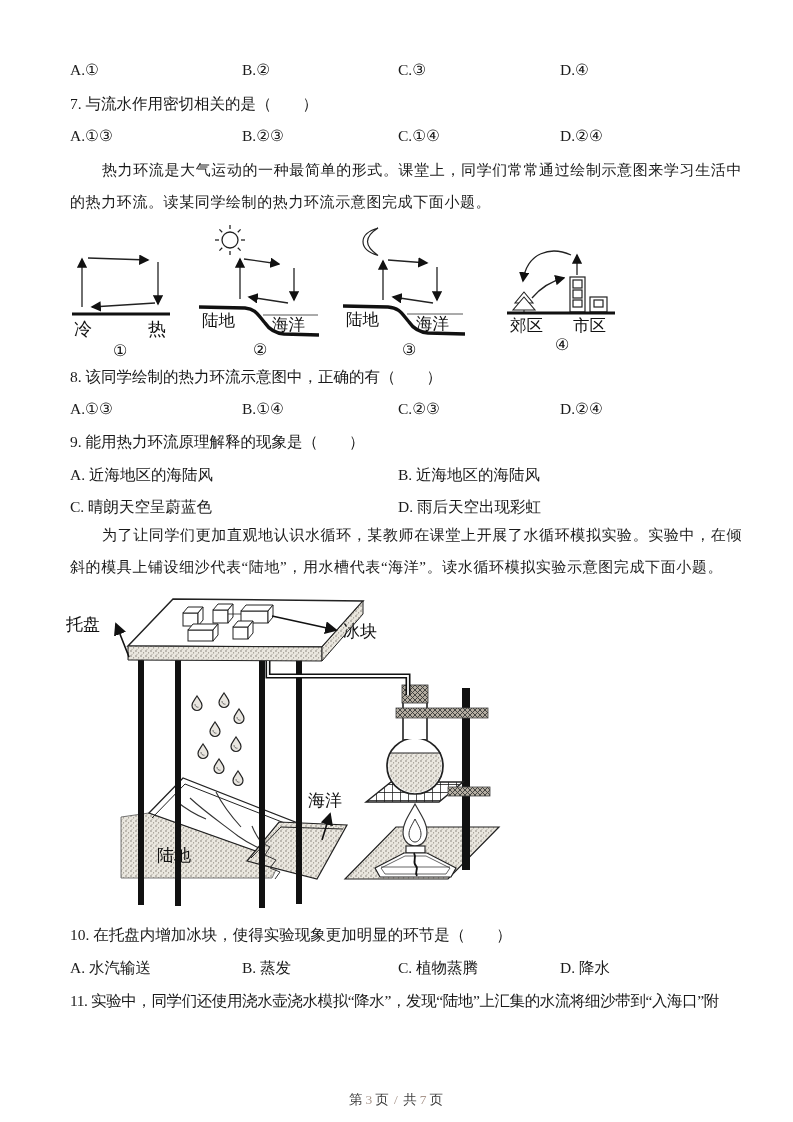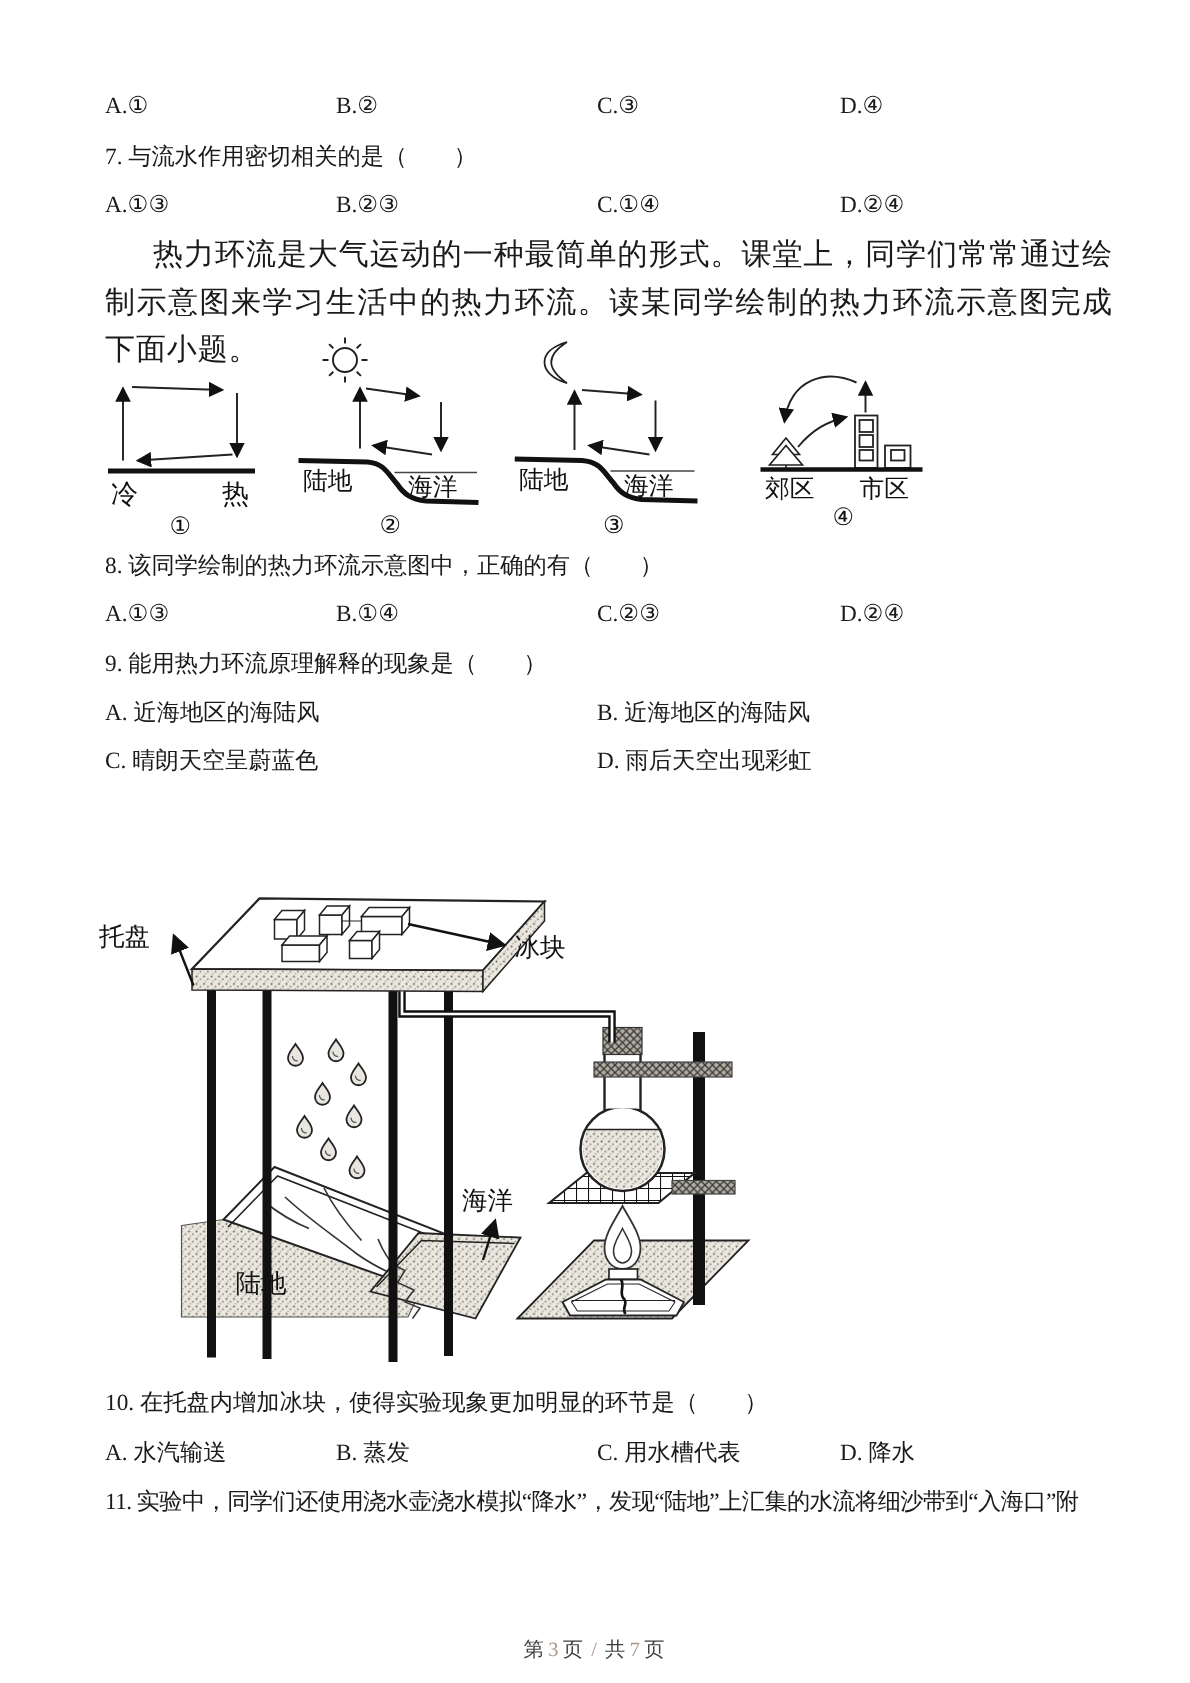--- a/index.html
+++ b/index.html
@@ -1,22 +1,22 @@
 <!DOCTYPE html>
 <html><head>
 <meta charset="utf-8">
 <style>
   html,body{margin:0;padding:0;background:#ffffff;}
   .page{position:relative;width:793px;height:1116px;background:#ffffff;overflow:hidden;
         font-family:"Liberation Serif","DejaVu Serif",serif;color:#1a1a1a;}
   .line{position:absolute;left:70px;font-size:15.5px;white-space:nowrap;color:#1a1a1a;}
   .optrow{position:absolute;left:0;width:100%;height:22px;}
   .optrow span{position:absolute;font-size:15.5px;white-space:nowrap;}
-  .oA{left:70px}.oB{left:224px}.oC{left:398px}.oD{left:560px}.oHalf{left:398px}
-  .passage{position:absolute;left:70px;width:672px;font-size:20px;line-height:31.5px;
+  .oA{left:70px}.oB{left:242px}.oC{left:398px}.oD{left:560px}.oHalf{left:398px}
+  .passage{position:absolute;left:70px;width:672px;font-size:15px;line-height:31.5px;
            text-align:justify;text-indent:32px;letter-spacing:0.6px;}
   .diag{position:absolute;}
   svg text{font-family:"Liberation Serif","DejaVu Serif",serif;fill:#111;}
   .footer{position:absolute;left:0;width:100%;top:1091px;text-align:center;font-size:13.5px;
           color:#3f3f3f;letter-spacing:1px;}
   .footer .num{color:#a8968c;padding:0 2px;}
   .footer .sep{color:#a8968c;}
 </style>
 </head>
 <body>
@@ -157,20 +157,21 @@
   <div class="line" style="top:432px">9. 能用热力环流原理解释的现象是（　　）</div>
   <div class="optrow" style="top:465px">
     <span class="oA">A. 近海地区的海陆风</span>
     <span class="oHalf">B. 近海地区的海陆风</span>
   </div>
   <div class="optrow" style="top:497px">
     <span class="oA">C. 晴朗天空呈蔚蓝色</span>
     <span class="oHalf">D. 雨后天空出现彩虹</span>
   </div>
 
+  <div class="passage" style="top:519px;line-height:32px">为了让同学们更加直观地认识水循环，某教师在课堂上开展了水循环模拟实验。实验中，在倾斜的模具上铺设细沙代表“陆地”，用水槽代表“海洋”。读水循环模拟实验示意图完成下面小题。</div>
 
   <svg class="diag" style="left:55px;top:588px" width="460" height="322" viewBox="55 588 460 322">
 
     <g>
       <use href="#drop" transform="translate(197,703)"></use>
       <use href="#drop" transform="translate(224,700)"></use>
       <use href="#drop" transform="translate(239,716)"></use>
       <use href="#drop" transform="translate(215,729)"></use>
       <use href="#drop" transform="translate(236,744)"></use>
       <use href="#drop" transform="translate(203,751)"></use>
@@ -274,21 +275,21 @@
       <polygon points="405,856 426,856 450,868 446,874 385,874 381,868" stroke-width="0.7" fill="none"></polygon>
       <line x1="381" y1="867" x2="450" y2="867" stroke-width="0.7"></line>
       <path d="M414,853 C417,858 412,862 416,866 C419,869 414,872 417,876" stroke="#111" stroke-width="1.8" fill="none"></path>
     </g>
   </svg>
 
   <div class="line" style="top:925px">10. 在托盘内增加冰块，使得实验现象更加明显的环节是（　　）</div>
   <div class="optrow" style="top:958px">
     <span class="oA">A. 水汽输送</span>
     <span class="oB">B. 蒸发</span>
-    <span class="oC">C. 用水槽代表</span>
+    <span class="oC">C. 植物蒸腾</span>
     <span class="oD">D. 降水</span>
   </div>
 
   <div class="line" style="top:991px;letter-spacing:-0.4px">11. 实验中，同学们还使用浇水壶浇水模拟“降水”，发现“陆地”上汇集的水流将细沙带到“入海口”附</div>
 
   <div class="footer">
     <span>第</span><span class="num">3</span><span>页</span>
     <span class="sep">/</span>
     <span>共</span><span class="num">7</span><span>页</span>
   </div>

